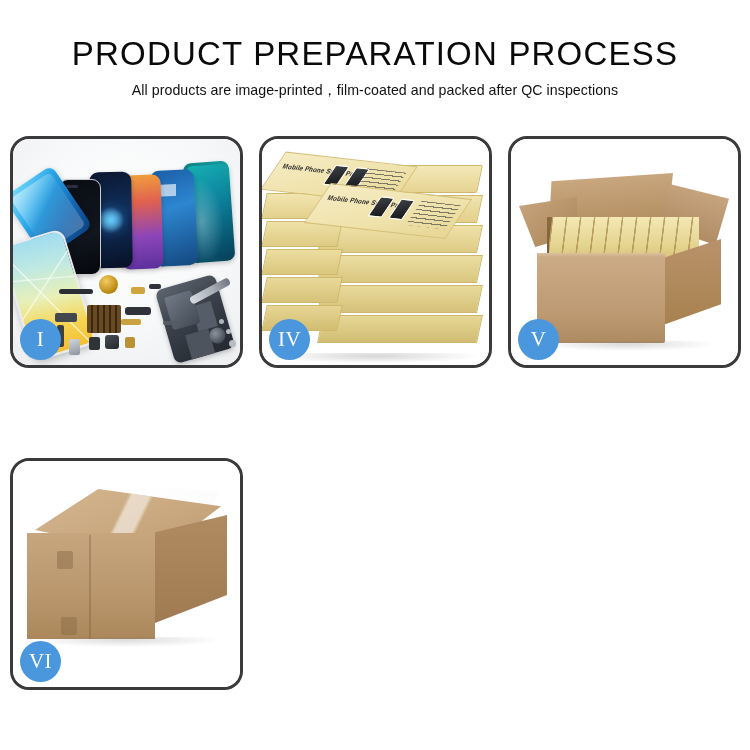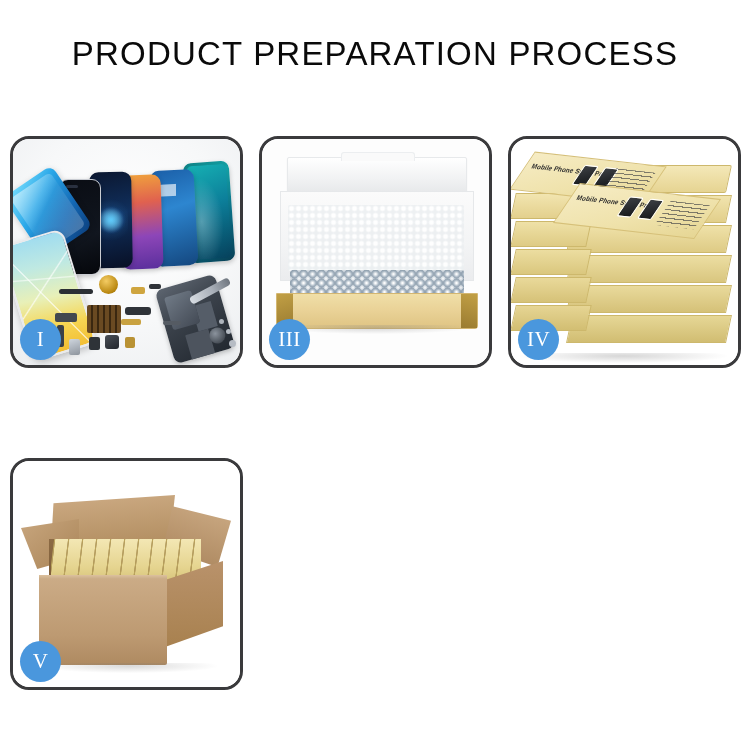--- a/index.html
+++ b/index.html
@@ -497,20 +497,21 @@
     background:radial-gradient(ellipse at 50% 30%, rgba(120,120,120,.26), rgba(255,255,255,0) 72%);
   }
 </style>
 </head>
 <body>
 
 <div class="page">
 
   <div class="header">
     <div class="title">PRODUCT PREPARATION PROCESS</div>
+    <div class="subtitle">All products are image-printed，film-coated and packed after QC inspections</div>
   </div>
 
   <div class="grid">
 
     <div class="panel">
       <div class="panel-inner">
         <div class="p1-bg"></div>
         <div class="phone ph-a"></div>
         <div class="phone ph-b"></div>
         <div class="phone ph-c"></div>
@@ -533,34 +534,20 @@
         <div class="part pt12"></div>
         <div class="part pt13"></div>
         <div class="part pt14"></div>
         <div class="tool"></div>
         <div class="tool2"></div>
       </div>
       <div class="badge">I</div>
     </div>
 
 
-    <div class="panel">
-      <div class="panel-inner">
-        <div class="p3-bg"></div>
-        <div class="mailer">
-          <div class="m-lid"></div>
-          <div class="m-back"></div>
-          <div class="m-foam"></div>
-          <div class="m-product"></div>
-          <div class="m-front"></div>
-          <div class="m-shadow"></div>
-        </div>
-      </div>
-      <div class="badge">III</div>
-    </div>
 
     <div class="panel">
       <div class="panel-inner">
         <div class="p4-bg"></div>
         <div class="stack">
           <div class="sbox sb-r6"></div>
           <div class="sbox sb-r5"></div>
           <div class="sbox sb-r4"></div>
           <div class="sbox sb-r3"></div>
           <div class="sbox sb-r2"></div>
@@ -612,15 +599,32 @@
           </div>
           <div class="c-rim"></div>
           <div class="c-side"></div>
           <div class="c-front"></div>
           <div class="c-shadow"></div>
         </div>
       </div>
       <div class="badge">V</div>
     </div>
 
+    <div class="panel">
+      <div class="panel-inner">
+        <div class="p6-bg"></div>
+        <div class="sealed">
+          <div class="s-wrap"></div>
+          <div class="s-top"></div>
+          <div class="s-tape"></div>
+          <div class="s-right"></div>
+          <div class="s-front"></div>
+          <div class="s-seam"></div>
+          <div class="s-hole1"></div>
+          <div class="s-hole2"></div>
+          <div class="s-shadow"></div>
+        </div>
+      </div>
+      <div class="badge">VI</div>
+    </div>
 
   </div>
 </div>
 
 </body></html>

